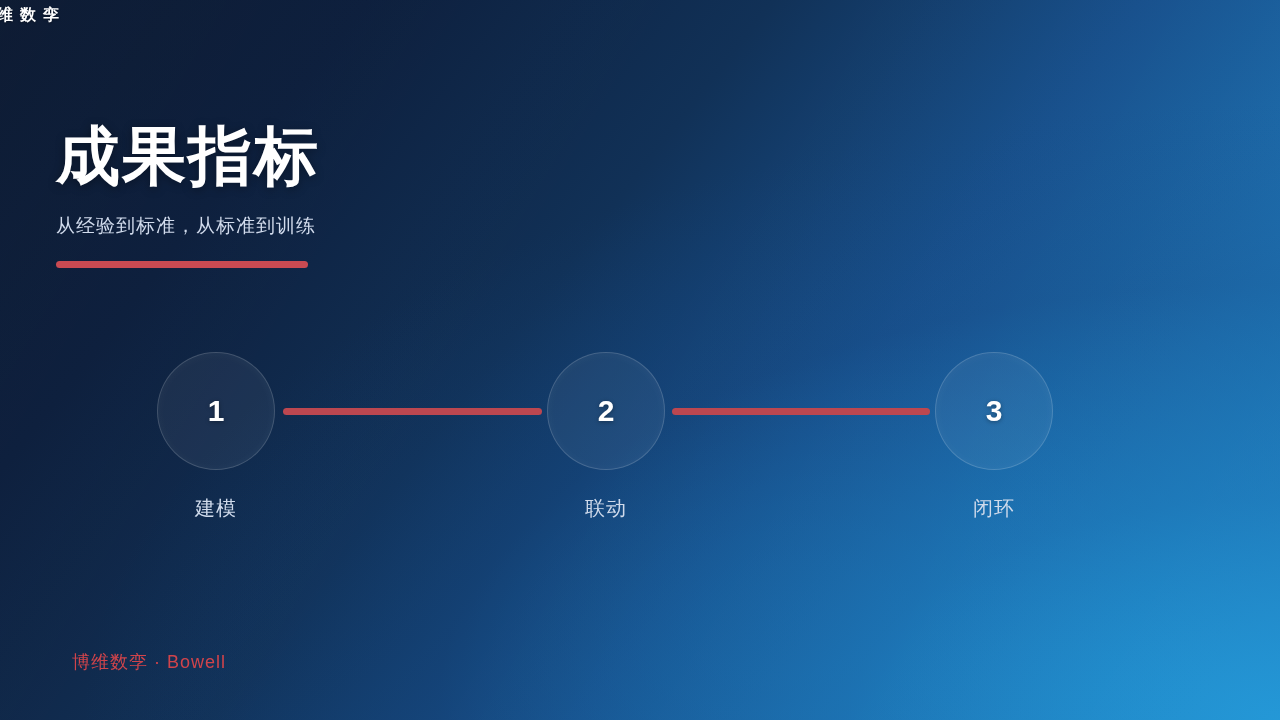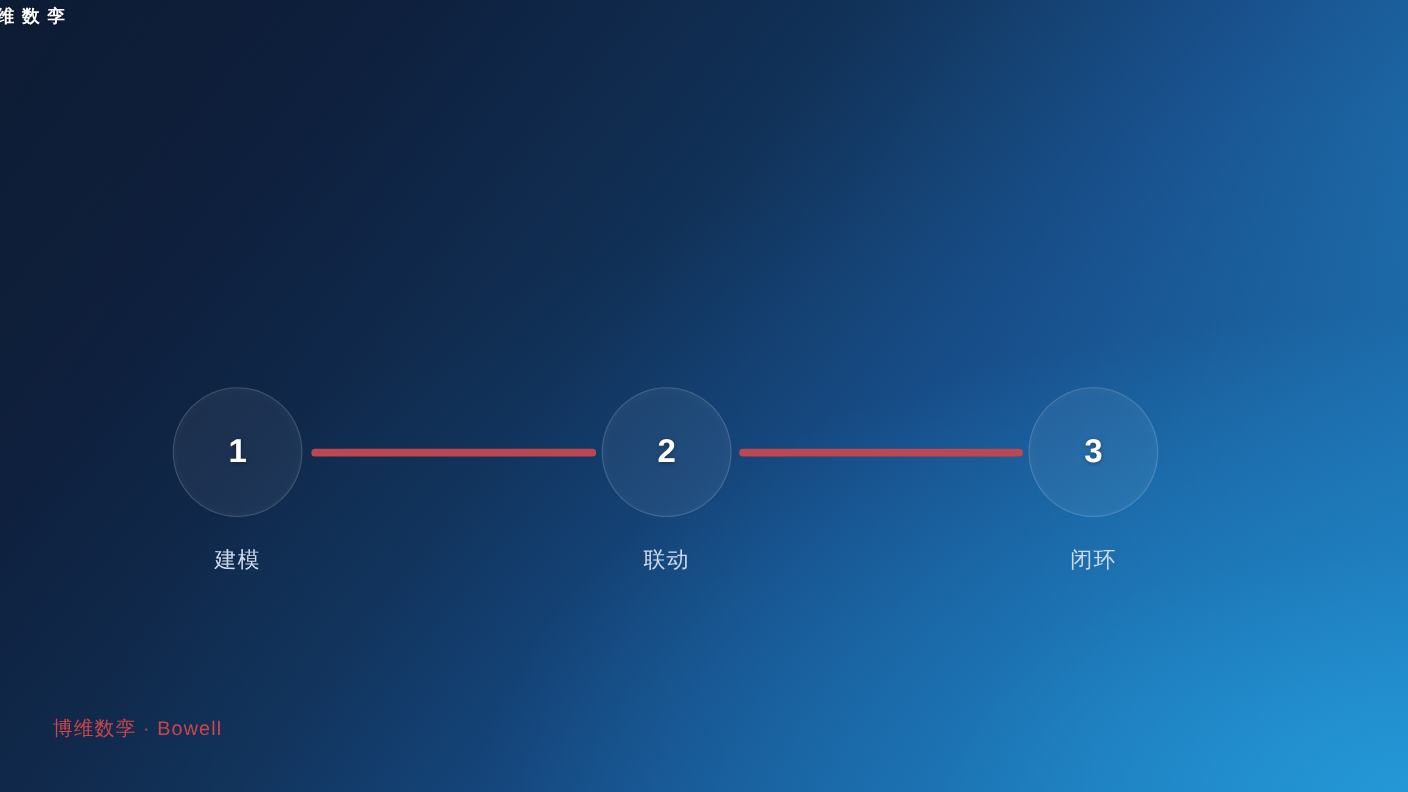--- a/index.html
+++ b/index.html
@@ -127,35 +127,40 @@
     position: absolute;
     top: 56px;
     height: 7px;
     border-radius: 4px;
     background: #bc4750;
   }
 
   
   .footer-brand {
     position: absolute;
-    left: 48px;
+    left: 72px;
     bottom: 46px;
     font-size: 18px;
     color: #d0444b;
     letter-spacing: 1px;
     z-index: 5;
   }
 </style>
 </head>
 <body>
 
 <div class="slide">
 
   <div class="header-brand">博维数孪</div>
 
+  <div class="title-block">
+    <div class="page-title">成果指标</div>
+    <div class="page-subtitle">从经验到标准，从标准到训练</div>
+    <div class="accent-bar"></div>
+  </div>
 
   <div class="steps">
 
     <div class="connector" style="left:283px; width:259px;"></div>
     <div class="connector" style="left:672px; width:258px;"></div>
 
     <div class="step" style="left:216px;">
       <div class="step-circle">
         <span class="step-number">1</span>
       </div>

